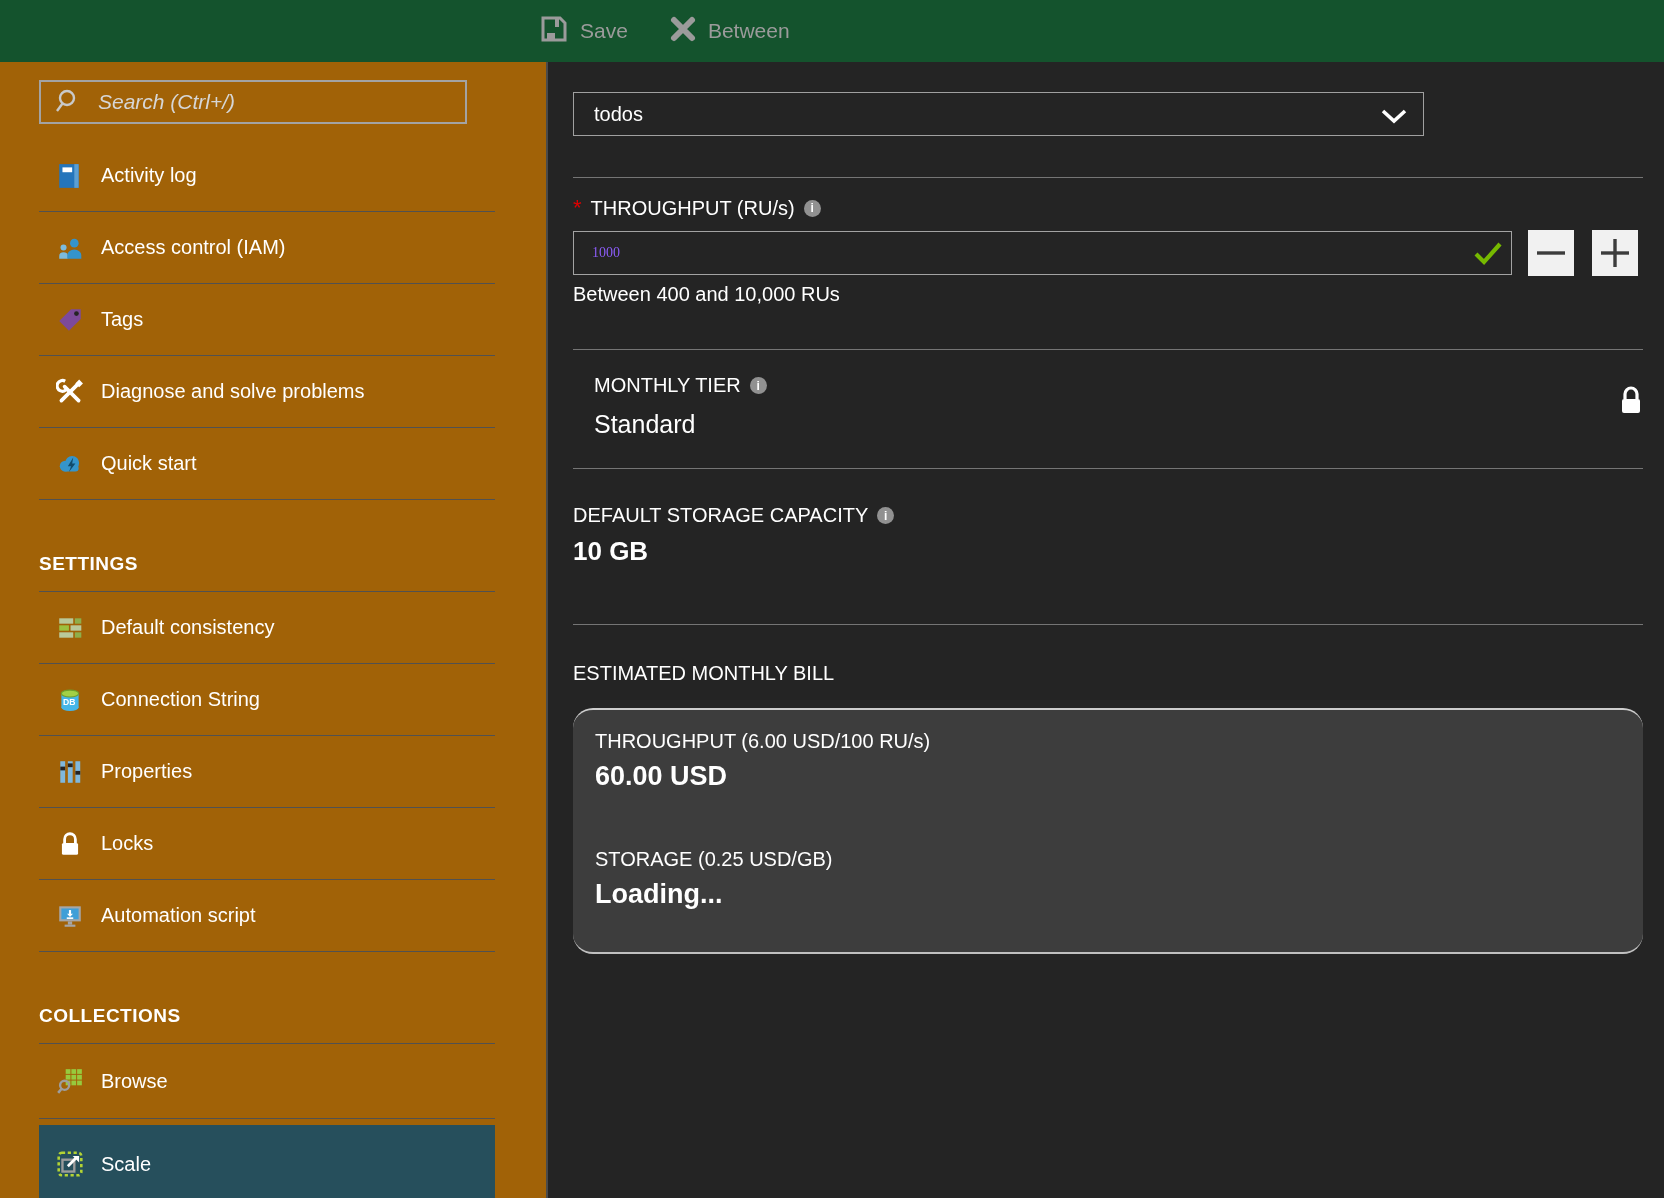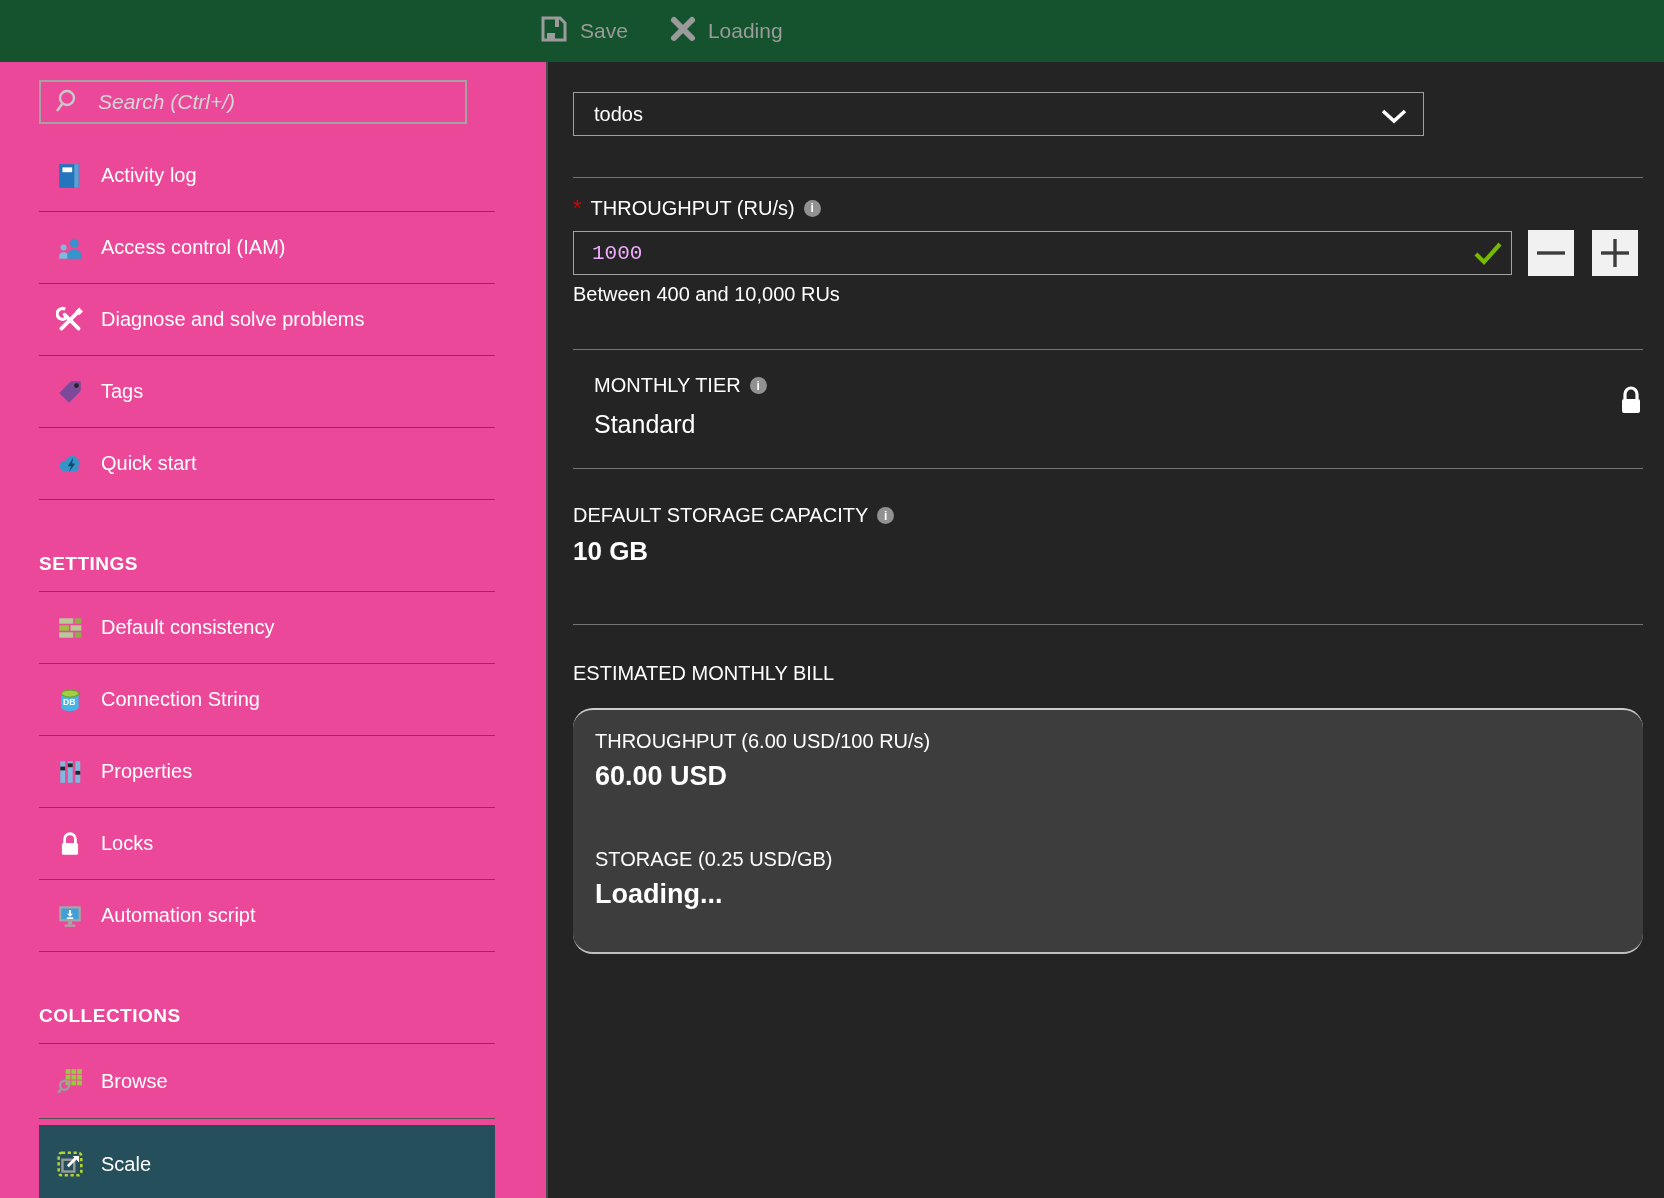--- a/index.html
+++ b/index.html
@@ -6,21 +6,21 @@
   body{
     width:1664px;height:1198px;position:relative;overflow:hidden;
     background:#242424;color:#fff;
     font-family:"Liberation Sans", sans-serif;
   }
   
   .topstrip{position:absolute;left:0;top:0;width:1655px;height:62px;background:#14532d;padding-left:24px;}
   .toolbar{position:absolute;left:538px;top:0;height:62px;display:flex;align-items:center;gap:40px;}
   .toolbar-btn{display:flex;align-items:center;gap:10px;color:#9b9b9b;font-size:21px;cursor:pointer;}
   
-  .sidebar{position:absolute;left:0;top:62px;width:548px;height:1136px;background:#ec4899;
+  .sidebar{position:absolute;left:0;top:62px;width:548px;height:1136px;background:#a16207;
            border-right:2px solid #4a4a4a;box-sizing:border-box;}
   .search-wrap{position:absolute;left:39px;top:18px;width:428px;height:44px;border:2px solid #a3a3a3;
                box-sizing:border-box;display:flex;align-items:center;background:transparent;}
   .search-wrap svg{margin-left:13px;flex:0 0 auto;}
   .search-input{flex:1;margin-left:12px;margin-right:8px;background:transparent;border:none;outline:none;
                 color:#fff;font-size:21px;font-style:italic;font-family:"Liberation Sans",sans-serif;}
   .search-input::placeholder{color:#d6d6d6;font-style:italic;}
   .nav{position:absolute;top:78px;left:39px;right:51px;}
   .nav-item{height:71px;display:flex;align-items:center;border-bottom:1px solid #515151;cursor:pointer;}
   .nav-item .ic{width:30px;height:30px;margin-left:16px;flex:0 0 auto;display:flex;align-items:center;justify-content:center;}
@@ -35,21 +35,21 @@
   .select-box{position:absolute;left:53px;top:30px;width:851px;height:44px;border:1px solid #a0a0a0;
               box-sizing:border-box;display:flex;align-items:center;padding-left:20px;font-size:20px;cursor:pointer;}
   .select-box .chev{position:absolute;right:16px;top:14px;}
   .label-row{position:absolute;display:flex;align-items:center;gap:9px;font-size:20px;white-space:nowrap;}
   .asterisk{color:#e00000;font-size:22px;}
   .info-dot{width:17px;height:17px;border-radius:50%;background:#919191;color:#fff;font-size:12px;
             font-weight:bold;display:flex;align-items:center;justify-content:center;cursor:pointer;}
   .input-wrap{position:absolute;left:53px;top:169px;width:939px;height:44px;border:1px solid #a3a3a3;
               box-sizing:border-box;}
   .input-wrap input{width:100%;height:100%;box-sizing:border-box;background:transparent;border:none;outline:none;
-                    color:#f0abfc;font-size:21px;padding-left:18px;font-family:Liberation Mono, monospace;}
+                    color:#8b5cf6;font-size:14px;padding-left:18px;font-family:Liberation Serif, serif;}
   .input-check{position:absolute;right:8px;top:10px;}
   .stepper{position:absolute;top:168px;width:46px;height:46px;background:#f1f1f1;display:flex;
            align-items:center;justify-content:center;cursor:pointer;}
   .stepper.minus{left:1008px;} .stepper.plus{left:1072px;}
   .hint{position:absolute;left:53px;top:221px;font-size:20px;}
   .value-lg{font-size:25px;}
   .value-bold{font-size:26px;font-weight:bold;}
   .bill-panel{position:absolute;left:53px;top:646px;width:1070px;height:246px;background:#3d3d3d;
               border-top:2px solid #cdcdcd;border-bottom:2px solid #c0c0c0;box-sizing:border-box;
               padding:20px 0 0 22px;border-radius:20px;}
@@ -71,21 +71,21 @@
         </svg>
       </span>
       <span>Save</span>
     </div>
     <div class="toolbar-btn">
       <span class="ic">
         <svg width="30" height="30" viewBox="0 0 30 30">
           <path d="M6 6 L24 24 M24 6 L6 24" stroke="#9b9b9b" stroke-width="6" stroke-linecap="round"></path>
         </svg>
       </span>
-      <span>Loading</span>
+      <span>Between</span>
     </div>
   </div>
 </div>
 
 <div class="sidebar">
 
   <div class="search-wrap">
     <svg width="30" height="30" viewBox="0 0 30 30">
       <circle cx="13" cy="11" r="7" fill="none" stroke="#c9c9c9" stroke-width="2.4"></circle>
       <line x1="8.5" y1="16.5" x2="3" y2="24" stroke="#c9c9c9" stroke-width="2.4"></line>
@@ -114,37 +114,37 @@
           <circle cx="17" cy="8.5" r="4" fill="#3494cc"></circle>
           <path d="M10.5 23 v-3.5 a6.5 5 0 0 1 13 0 V23 z" fill="#3494cc"></path>
         </svg>
       </span>
       <span class="lbl">Access control (IAM)</span>
     </div>
 
     <div class="nav-item">
       <span class="ic">
         <svg width="28" height="28" viewBox="0 0 26 26">
+          <path d="M3 14 L14 3 H23 V12 L12 23 Z" fill="#7d4a9a"></path>
+          <circle cx="19" cy="7" r="2.2" fill="#242424"></circle>
+        </svg>
+      </span>
+      <span class="lbl">Tags</span>
+    </div>
+
+    <div class="nav-item">
+      <span class="ic">
+        <svg width="28" height="28" viewBox="0 0 26 26">
           <path d="M8 8 L21 21" stroke="#ffffff" stroke-width="3.4" stroke-linecap="round"></path>
           <path d="M21 5 L5 21" stroke="#ffffff" stroke-width="3.4" stroke-linecap="round"></path>
           <path d="M8.5 3 a5 5 0 1 0 2 6.5" fill="none" stroke="#ffffff" stroke-width="3"></path>
           <rect x="19" y="2.5" width="5" height="5" fill="#ffffff" transform="rotate(45 21.5 5)"></rect>
         </svg>
       </span>
       <span class="lbl">Diagnose and solve problems</span>
-    </div>
-
-    <div class="nav-item">
-      <span class="ic">
-        <svg width="28" height="28" viewBox="0 0 26 26">
-          <path d="M3 14 L14 3 H23 V12 L12 23 Z" fill="#7d4a9a"></path>
-          <circle cx="19" cy="7" r="2.2" fill="#242424"></circle>
-        </svg>
-      </span>
-      <span class="lbl">Tags</span>
     </div>
 
     <div class="nav-item">
       <span class="ic">
         <svg width="28" height="28" viewBox="0 0 26 26">
           <circle cx="8.5" cy="15" r="5" fill="#3595cb"></circle>
           <circle cx="15" cy="12" r="6.5" fill="#3595cb"></circle>
           <rect x="6" y="14" width="15" height="6" rx="3" fill="#3595cb"></rect>
           <polygon points="16,7 11,15 14,15 12,20.5 18,12.5 15,12.5" fill="#114c6d"></polygon>
         </svg>

